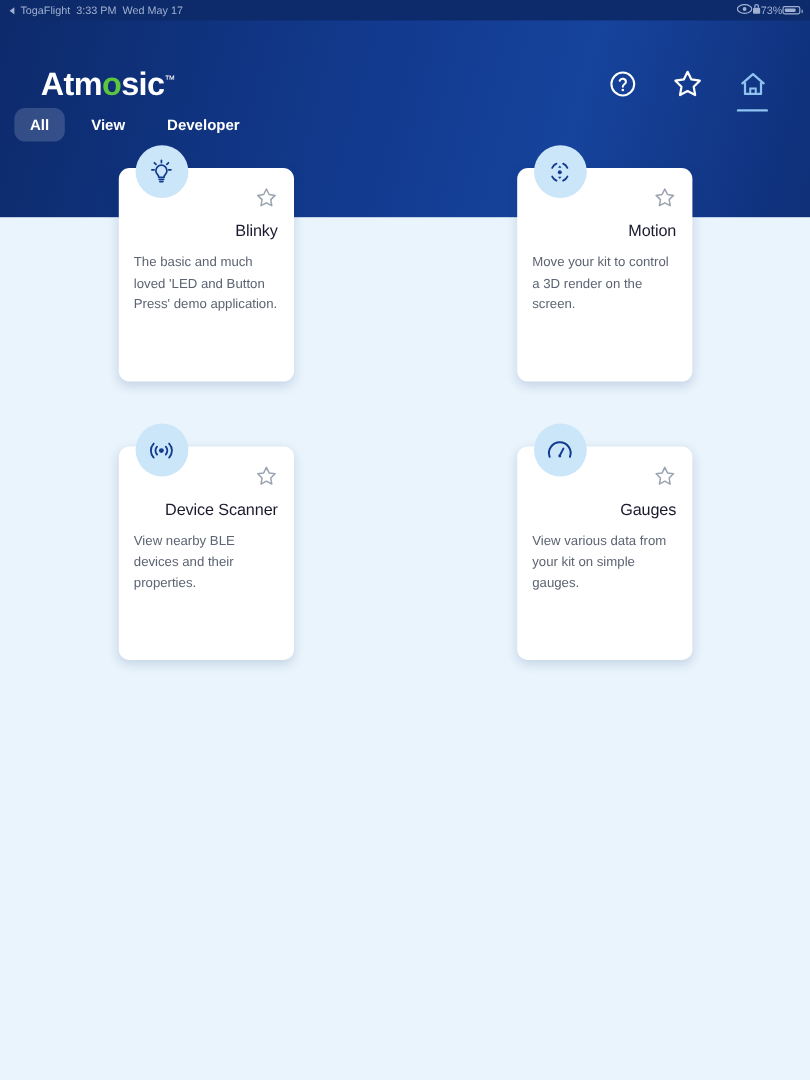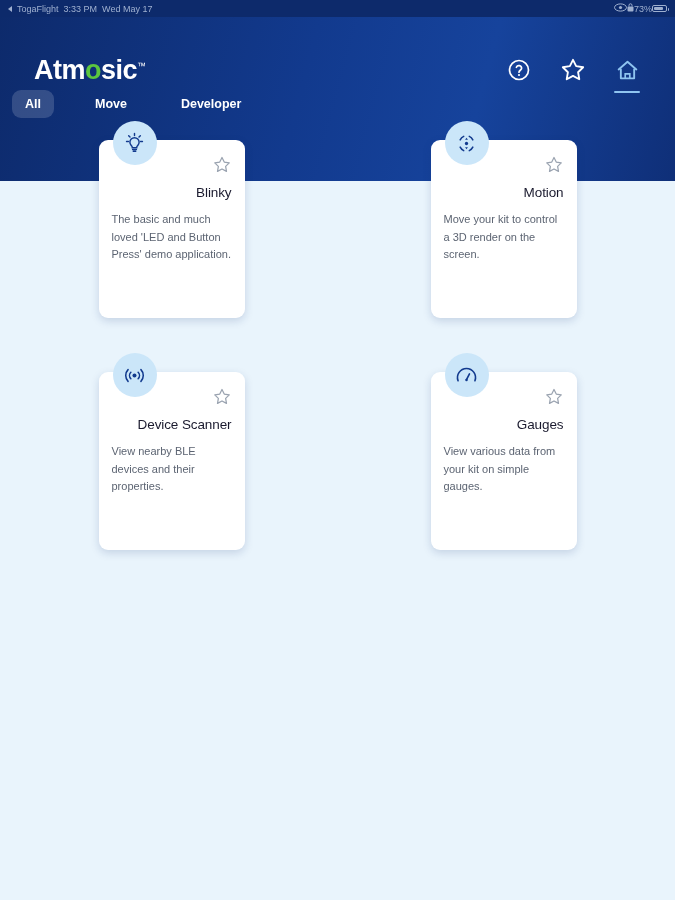--- a/index.html
+++ b/index.html
@@ -119,21 +119,21 @@
   }
 
   
   .tabs {
     position: absolute;
     top: 90px; left: 0;
     width: 606px;
     display: flex;
     align-items: center;
     padding-left: 12px;
-    gap: 28px;
+    gap: 9px;
   }
   .tab {
     font-size: 12.5px;
     font-weight: bold;
     color: #ffffff;
     padding: 7px 13px;
     border-radius: 9px;
     cursor: pointer;
     white-space: nowrap;
   }
@@ -250,21 +250,21 @@
           <path d="M3.5 11L12 3.6 20.5 11" fill="none" stroke="#8fc4f0" stroke-width="1.8" stroke-linecap="round" stroke-linejoin="round"></path>
           <path d="M5.6 10.2V19.5h12.8V10.2" fill="none" stroke="#8fc4f0" stroke-width="1.8" stroke-linejoin="round"></path>
           <path d="M9.8 19.5v-4.3h4.4v4.3" fill="none" stroke="#8fc4f0" stroke-width="1.6"></path>
         </svg>
       </div>
     </div>
   </div>
 
   <div class="tabs">
     <div class="tab selected">All</div>
-    <div class="tab">Move</div>
+    <div class="tab">View</div>
     <div class="tab">Developer</div>
   </div>
 </div>
 
 <div class="grid">
 
   <div class="card tall">
     <div class="card-icon">
       <svg width="23" height="23" viewBox="0 0 24 24">
         <path d="M8.7 14.2a4.8 4.8 0 1 1 6.6 0c-.7.7-1 1.4-1 2.2h-4.6c0-.8-.3-1.5-1-2.2z" fill="none" stroke="#123a8e" stroke-width="1.5"></path>

